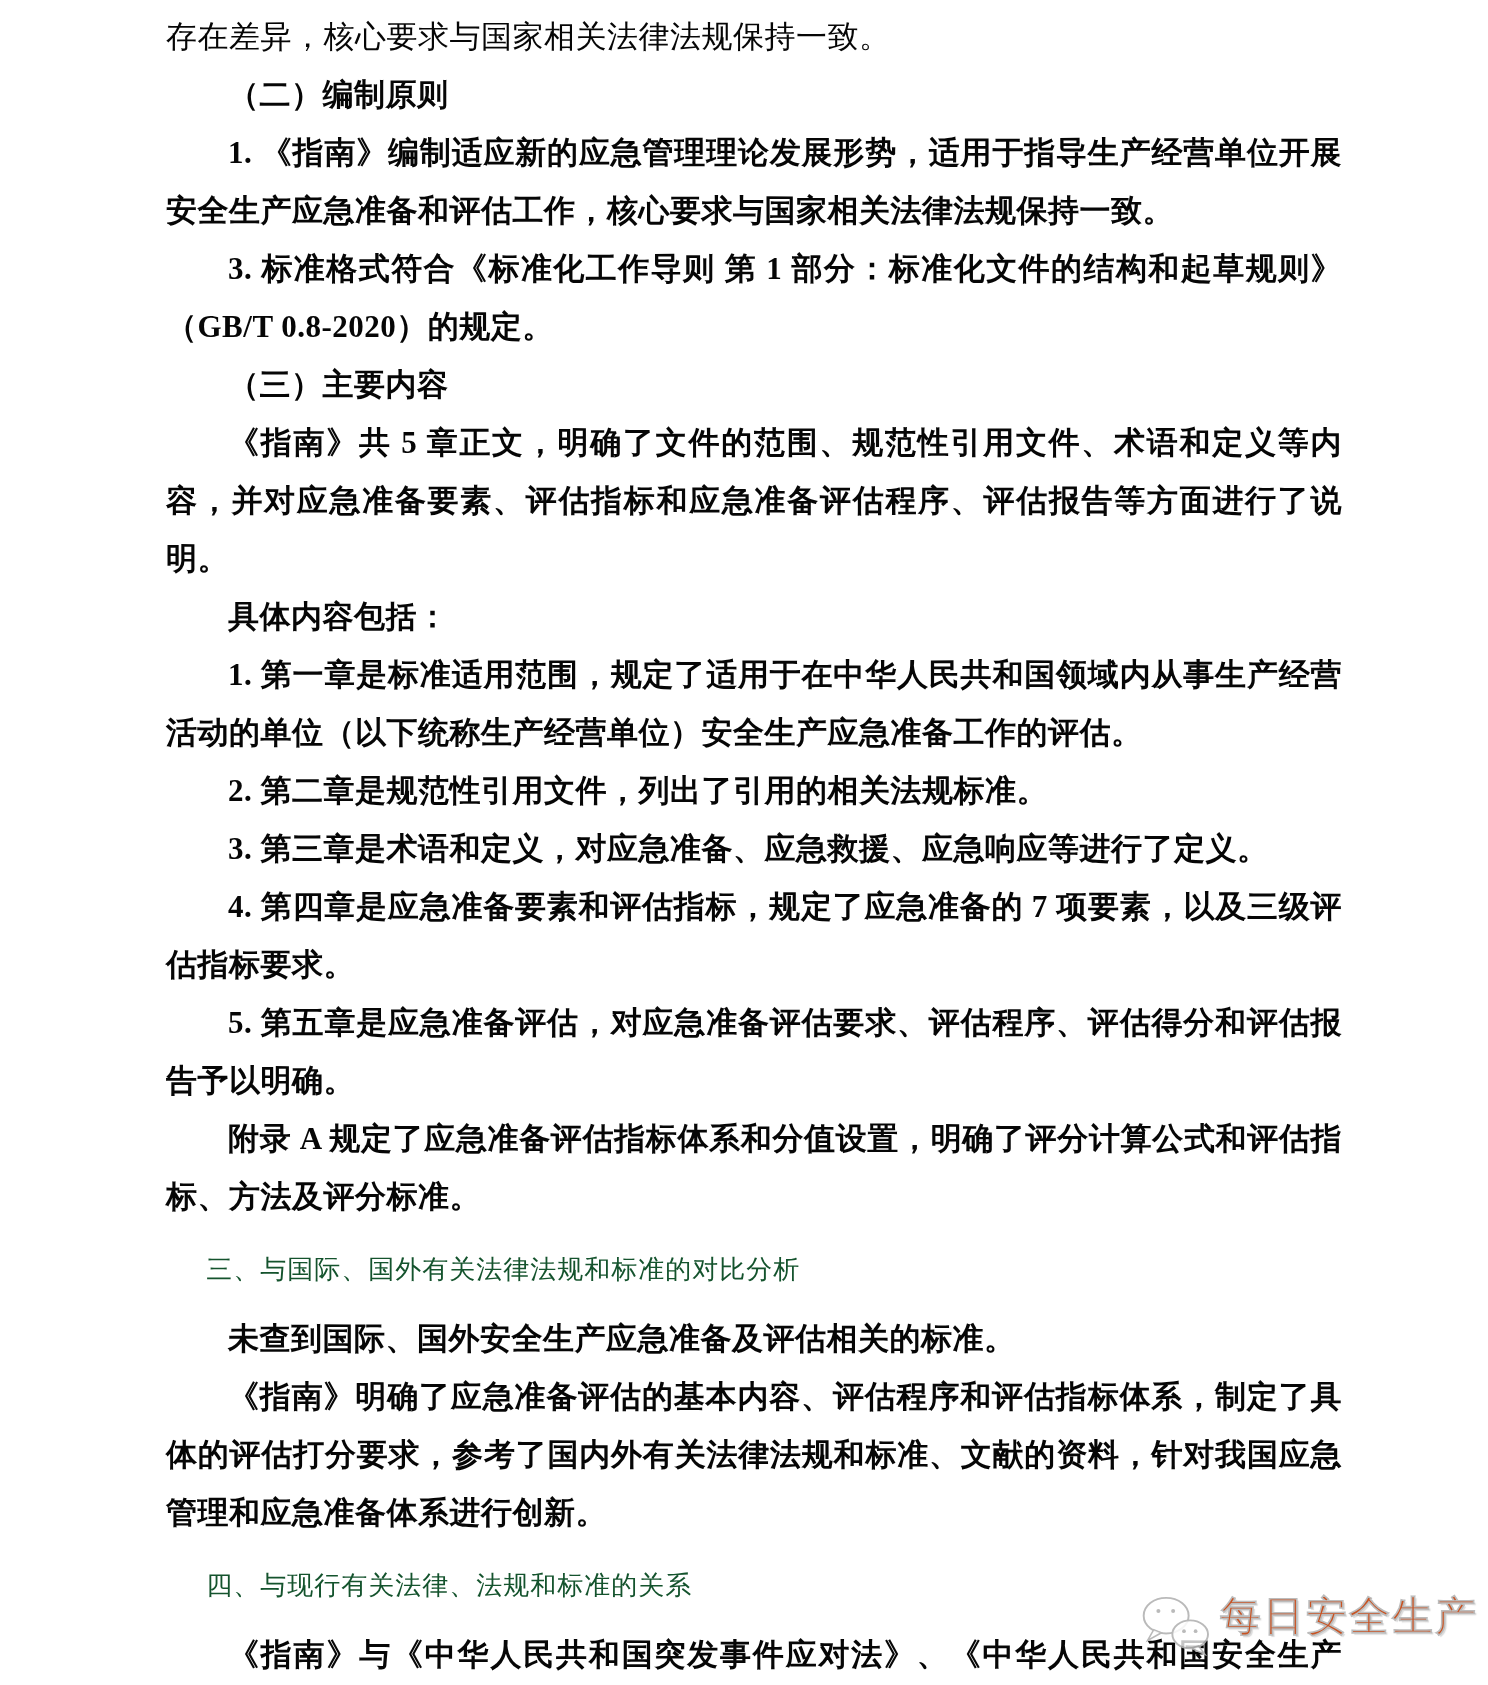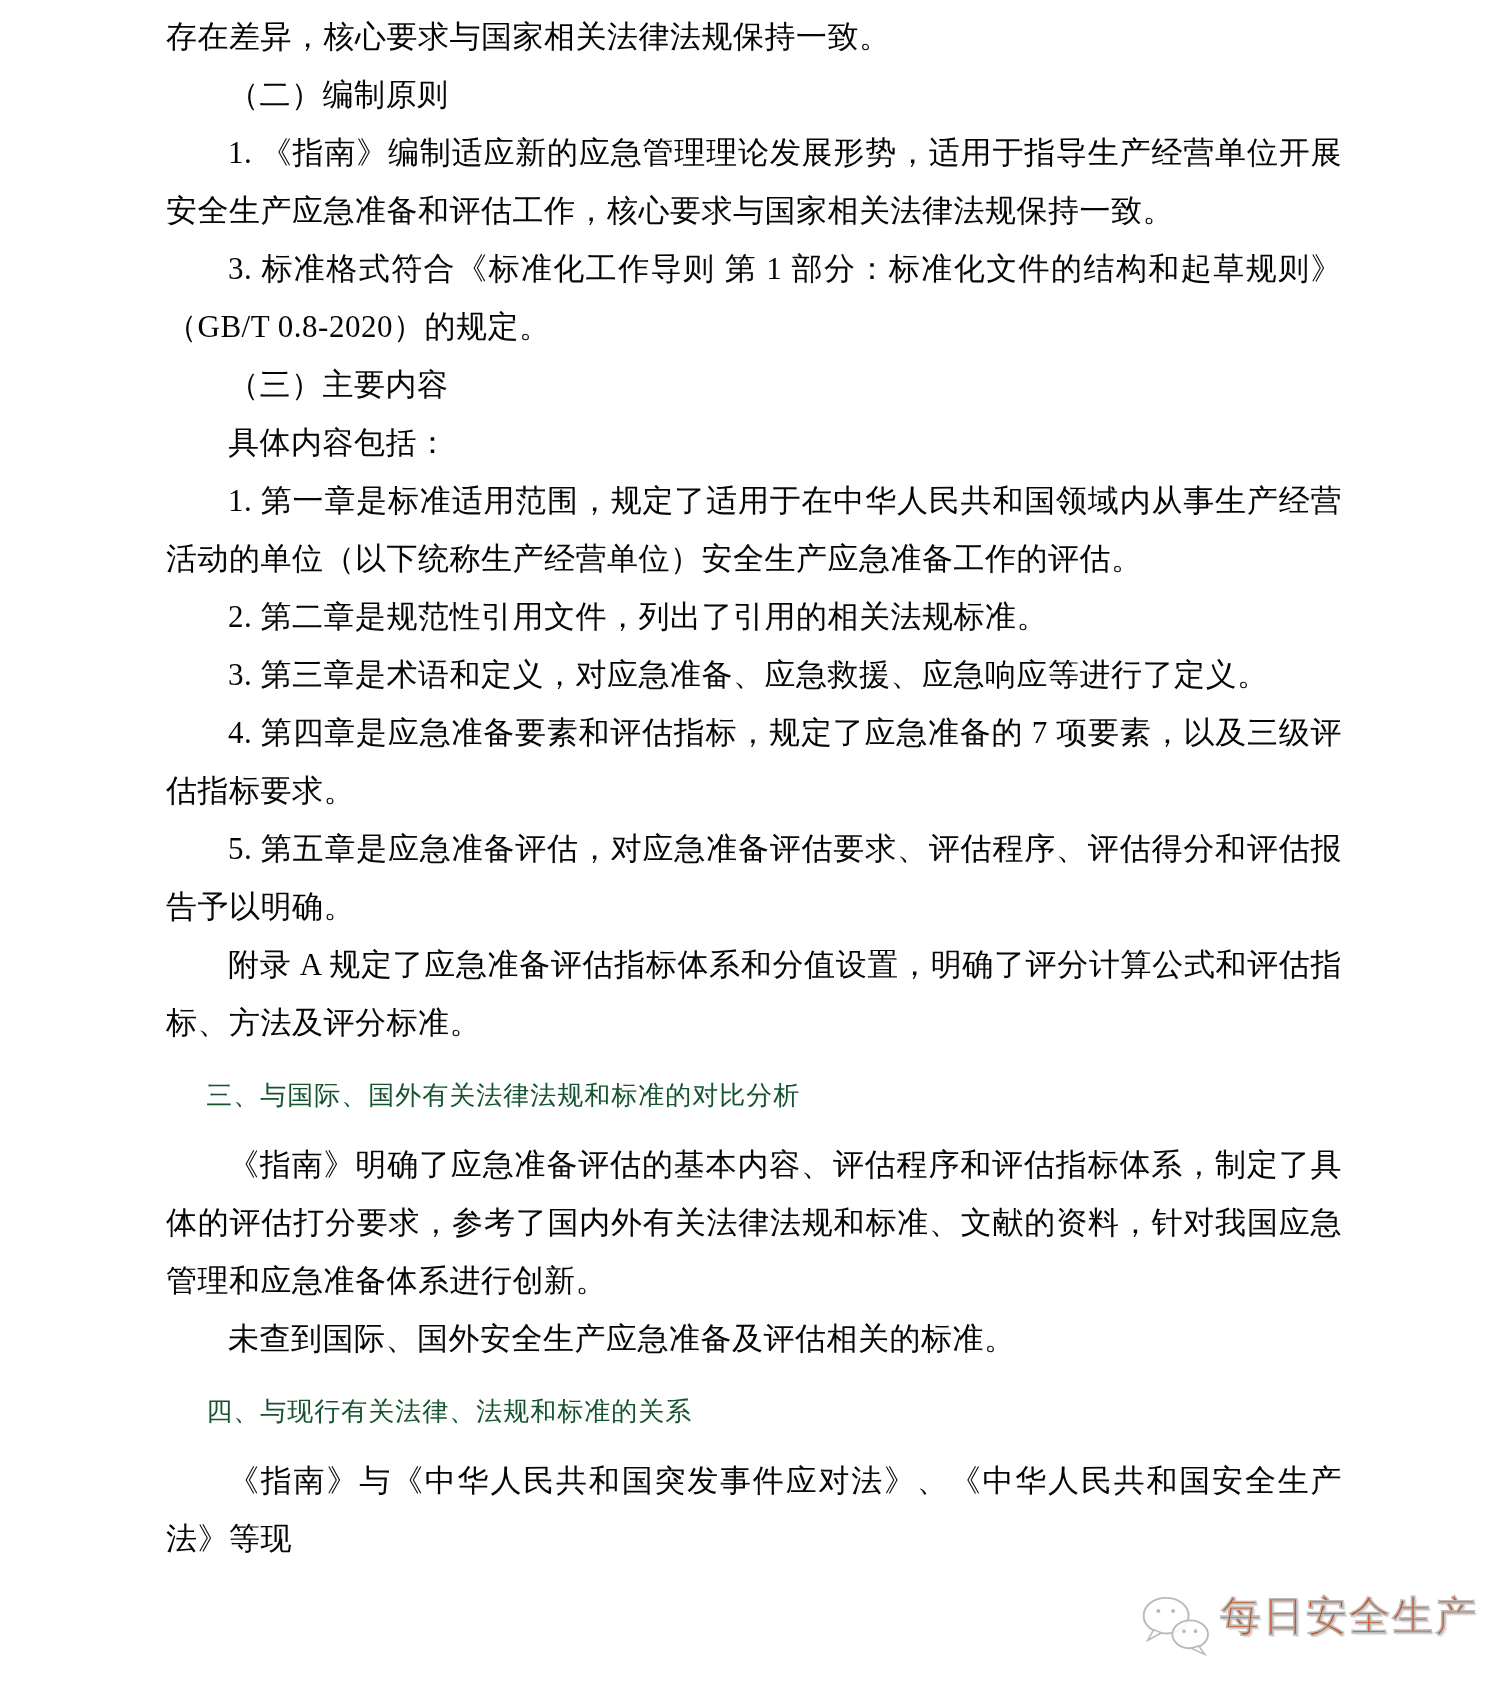--- a/index.html
+++ b/index.html
@@ -25,20 +25,21 @@
   .content p.body-para {
     margin: 0;
     font-size: 31px;
     line-height: 58px;
     text-align: justify;
     color: #060606;
     letter-spacing: 0.5px;
   }
   .content p.body-para.indent {
     text-indent: 2em;
+    font-weight: bold;
   }
   .content h2.section-heading {
     margin: 14px 0 12px 0;
     font-family: "Liberation Sans", "DejaVu Sans", sans-serif;
     font-weight: normal;
     font-size: 26px;
     line-height: 58px;
     color: #14532d;
     text-indent: 1.55em;
     letter-spacing: 1px;
@@ -75,30 +76,31 @@
 
 <div class="page">
 
   <main class="content" id="doc-content">
 
   <p class="body-para">存在差异，核心要求与国家相关法律法规保持一致。</p>
       <p class="body-para indent">（二）编制原则</p>
       <p class="body-para indent">1.  《指南》编制适应新的应急管理理论发展形势，适用于指导生产经营单位开展安全生产应急准备和评估工作，核心要求与国家相关法律法规保持一致。</p>
       <p class="body-para indent">3. 标准格式符合《标准化工作导则 第 1 部分：标准化文件的结构和起草规则》（GB/T 0.8-2020）的规定。</p>
       <p class="body-para indent">（三）主要内容</p>
+      <p class="body-para indent">《指南》共 5 章正文，明确了文件的范围、规范性引用文件、术语和定义等内容，并对应急准备要素、评估指标和应急准备评估程序、评估报告等方面进行了说明。</p>
       <p class="body-para indent">具体内容包括：</p>
       <p class="body-para indent">1. 第一章是标准适用范围，规定了适用于在中华人民共和国领域内从事生产经营活动的单位（以下统称生产经营单位）安全生产应急准备工作的评估。</p>
       <p class="body-para indent">2. 第二章是规范性引用文件，列出了引用的相关法规标准。</p>
       <p class="body-para indent">3. 第三章是术语和定义，对应急准备、应急救援、应急响应等进行了定义。</p>
       <p class="body-para indent">4. 第四章是应急准备要素和评估指标，规定了应急准备的 7 项要素，以及三级评估指标要求。</p>
       <p class="body-para indent">5. 第五章是应急准备评估，对应急准备评估要求、评估程序、评估得分和评估报告予以明确。</p>
       <p class="body-para indent">附录 A 规定了应急准备评估指标体系和分值设置，明确了评分计算公式和评估指标、方法及评分标准。</p>
       <h2 class="section-heading">三、与国际、国外有关法律法规和标准的对比分析</h2>
+      <p class="body-para indent">未查到国际、国外安全生产应急准备及评估相关的标准。</p>
       <p class="body-para indent">《指南》明确了应急准备评估的基本内容、评估程序和评估指标体系，制定了具体的评估打分要求，参考了国内外有关法律法规和标准、文献的资料，针对我国应急管理和应急准备体系进行创新。</p>
-      <p class="body-para indent">未查到国际、国外安全生产应急准备及评估相关的标准。</p>
       <h2 class="section-heading">四、与现行有关法律、法规和标准的关系</h2>
       <p class="body-para indent">《指南》与《中华人民共和国突发事件应对法》、《中华人民共和国安全生产法》等现</p>
     </main>
 
   <div class="watermark">
     <svg class="wm-icon" viewBox="0 0 100 80" xmlns="http://www.w3.org/2000/svg" aria-hidden="true">
 
       <ellipse cx="36" cy="28" rx="29" ry="23" fill="rgba(255,255,255,0.85)" stroke="#b3b3b3" stroke-width="2.5"></ellipse>
       <path d="M20 46 L12 60 L30 50 Z" fill="rgba(255,255,255,0.85)" stroke="#b3b3b3" stroke-width="2"></path>
       <circle cx="26" cy="22" r="2.6" fill="#b3b3b3"></circle>

